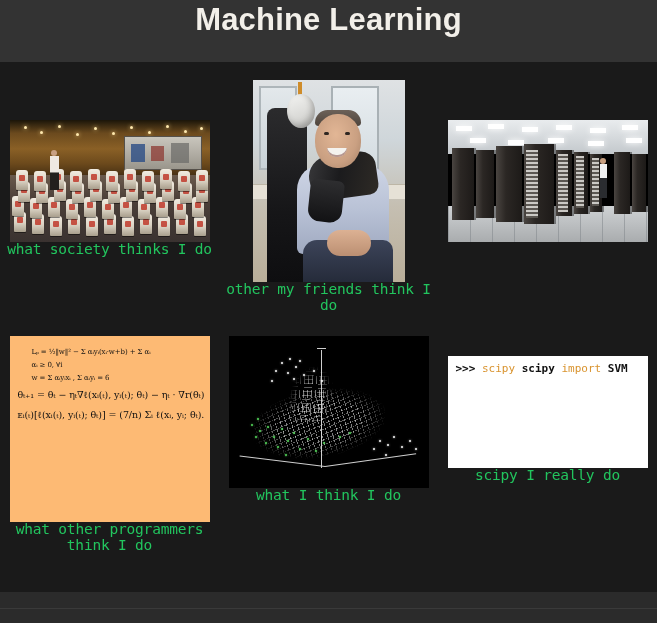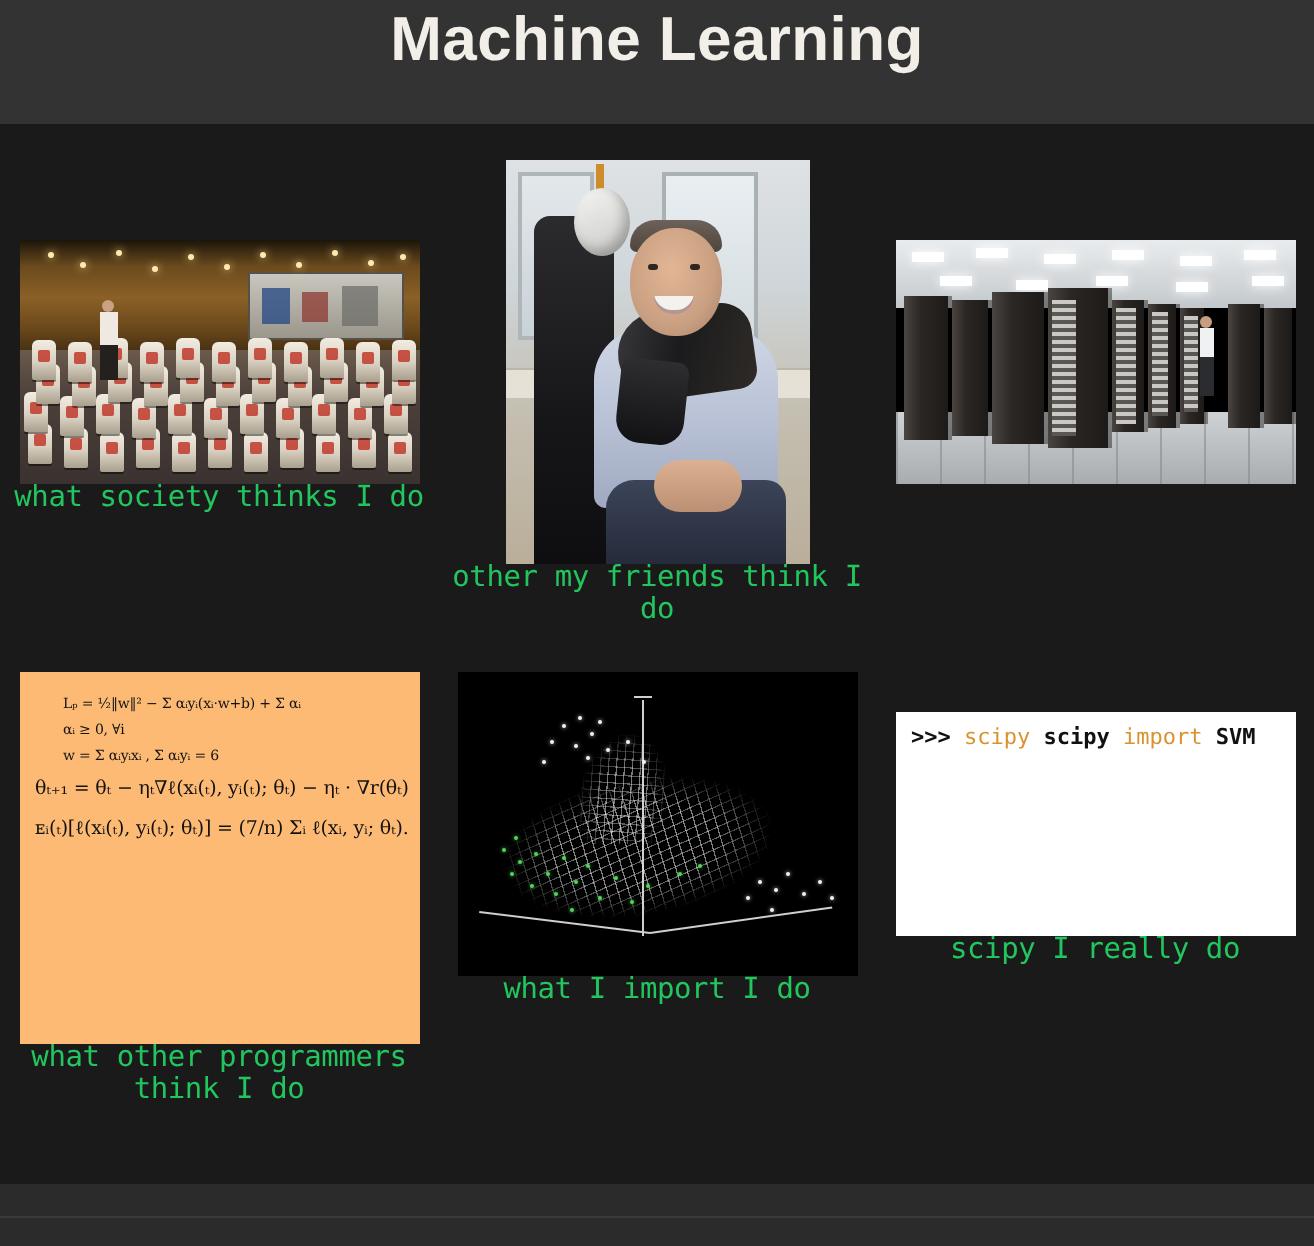--- a/index.html
+++ b/index.html
@@ -497,21 +497,21 @@
         <span class="pt pt-g" style="left:70px;top:112px"></span>
         <span class="pt pt-g" style="left:36px;top:106px"></span>
         <span class="pt pt-g" style="left:78px;top:102px"></span>
         <span class="pt pt-g" style="left:86px;top:114px"></span>
         <span class="pt pt-g" style="left:26px;top:100px"></span>
         <span class="pt pt-g" style="left:56px;top:118px"></span>
         <span class="pt pt-g" style="left:94px;top:106px"></span>
         <span class="pt pt-g" style="left:110px;top:100px"></span>
         <span class="pt pt-g" style="left:120px;top:96px"></span>
       </div>
-      <div class="caption">what I import I do</div>
+      <div class="caption">what I think I do</div>
     </div>
 
     <div class="cell">
       <div class="panel-media p6">
         <div class="code-line"><span class="tok-prompt">&gt;&gt;&gt; </span><span class="tok-kw">scipy</span><span class="tok-name"> scipy </span><span class="tok-kw">import</span><span class="tok-name"> SVM</span></div>
       </div>
       <div class="caption">scipy I really do</div>
     </div>
   </div>
 </div>

